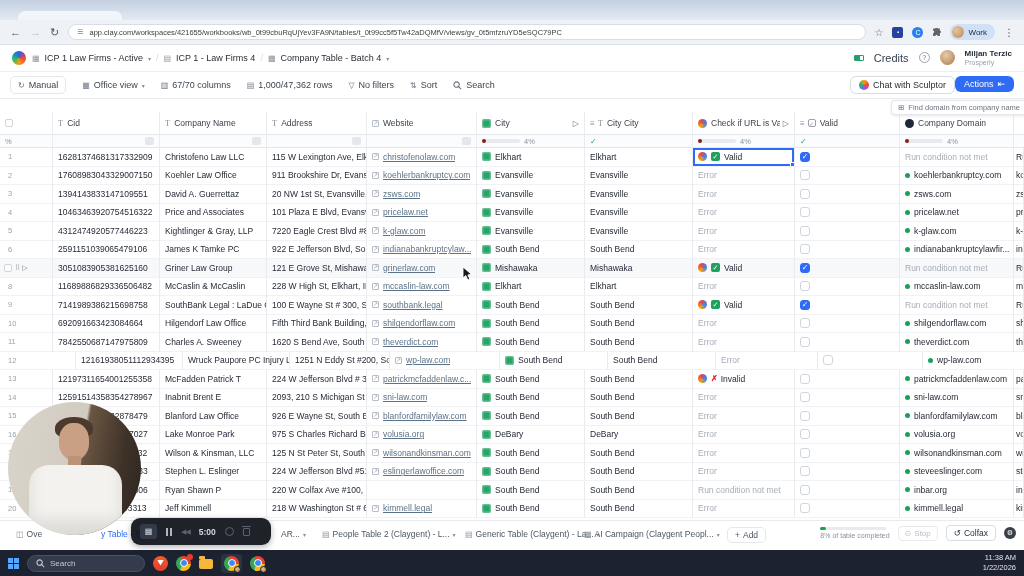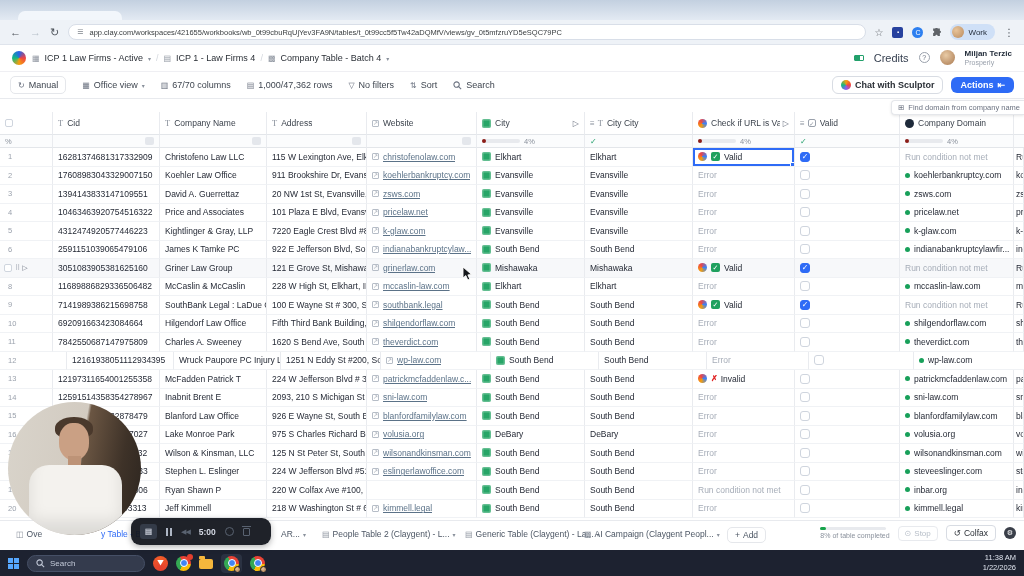--- a/index.html
+++ b/index.html
@@ -40,21 +40,21 @@
   .help{width:11px;height:11px;border-radius:50%;border:1px solid #9aa1ac;color:#6b7280;font-size:7px;display:flex;align-items:center;justify-content:center;}
   .uav{width:15px;height:15px;border-radius:50%;background:radial-gradient(circle at 40% 35%,#e9cba6,#a8784f);}
   .uname{font-size:8px;font-weight:bold;color:#1f2937;line-height:1.2;}
   .uorg{font-size:7px;color:#9aa1ac;line-height:1.2;}
   
   .tbar{position:absolute;left:0;top:72px;width:1024px;height:27px;background:#fff;
     display:flex;align-items:center;gap:16px;padding:0 10px;border-bottom:1px solid #e8eaee;font-size:9px;color:#3f4650;}
   .titem{display:flex;align-items:center;gap:4px;white-space:nowrap;}
   .tico-s{font-size:8px;color:#6b7280;}
   .btn-lite{border:1px solid #e5e7eb;border-radius:5px;padding:3px 7px;}
-  .tbar-right{margin-left:auto;display:flex;align-items:center;gap:8px;font-weight:bold;}
+  .tbar-right{margin-left:auto;display:flex;align-items:flex-start;}
   .chatbtn{display:flex;align-items:center;gap:4px;border:1px solid #d8dce3;border-radius:6px;padding:3px 8px;font-size:9px;color:#2a2f36;}
   .sculpico{width:10px;height:10px;border-radius:50%;background:conic-gradient(#f59e0b,#ef4444,#8b5cf6,#10b981,#f59e0b);}
   .actbtn{display:flex;align-items:center;gap:4px;background:#2e6bf6;color:#fff;border-radius:6px;padding:3px 9px;font-size:9px;}
   
   .findpanel{position:absolute;right:0;top:100px;width:133px;height:15px;background:#fff;border:1px solid #e5e7eb;border-right:none;
     border-radius:4px 0 0 4px;box-shadow:0 1px 3px rgba(0,0,0,.10);display:flex;align-items:center;gap:4px;padding:0 6px;
     font-size:7.5px;color:#6b7280;z-index:5;white-space:nowrap;overflow:hidden;}
   
   #grid{position:absolute;left:0;top:112px;width:1024px;background:#fff;}
   .trow{display:flex;height:18.5px;}
@@ -754,21 +754,21 @@
         </div>
         <div class="cell" style="width: 114px;">
           <span class="dot"></span>
           <span>theverdict.com</span>
         </div>
         <div class="cell slv" style="width: 10px;">
           <span>theverdict.com</span>
         </div>
       </div>
       <div class="trow">
-        <div class="cell num" style="width: 67px;">
+        <div class="cell num" style="width: 76px;">
           <span>12</span>
         </div>
         <div class="cell" style="width: 107px;">
           <span>12161938051112934395</span>
         </div>
         <div class="cell" style="width: 107px;">
           <span>Wruck Paupore PC Injury La...</span>
         </div>
         <div class="cell" style="width: 100px;">
           <span>1251 N Eddy St #200, South...</span>

